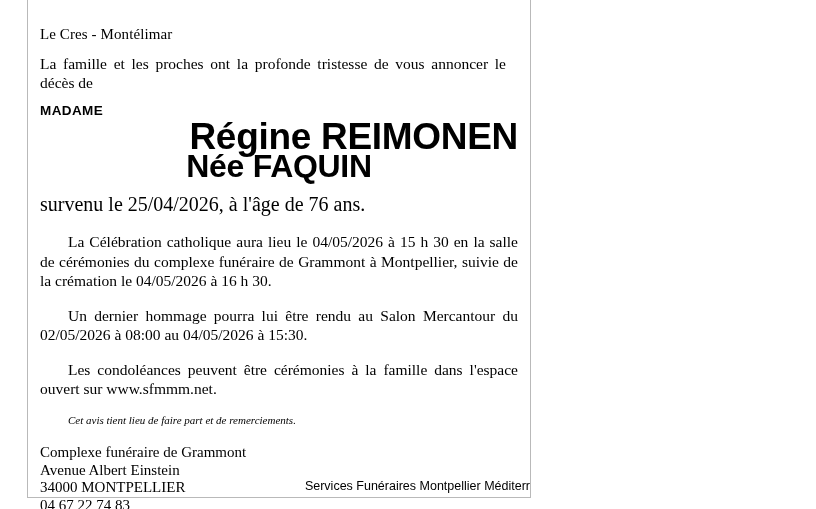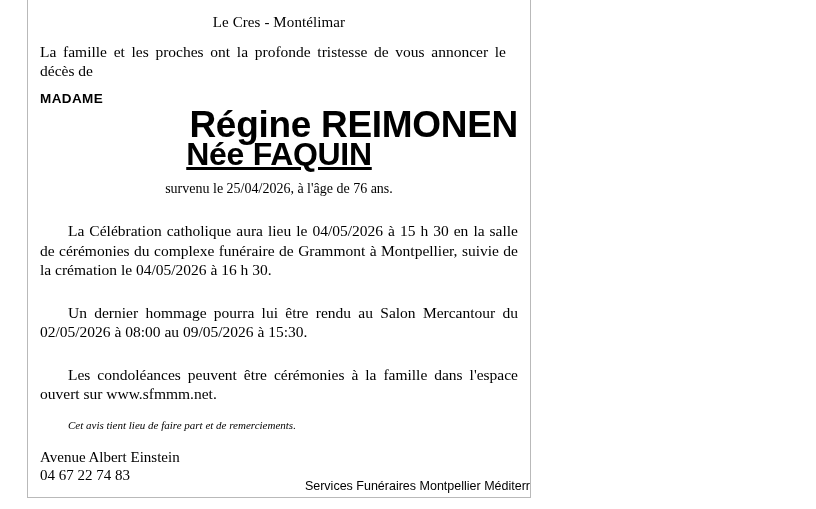--- a/index.html
+++ b/index.html
@@ -23,23 +23,22 @@
     border: 1px solid #b9b9b9;
     border-top: none;
     background: #ffffff;
     box-sizing: border-box;
     padding: 0;
   }
   .inner {
     padding: 8px 12px 0 12px;
   }
   .location {
-    text-align: center;
     font-size: 15px;
-    margin-top: 6px;
+    margin-top: 18px;
     margin-bottom: 12px;
     letter-spacing: 0.1px;
   }
   .lead {
     font-size: 15.5px;
     line-height: 1.22;
     text-align: justify;
     margin: 0 12px 10px 0;
   }
   .civility {
@@ -62,32 +61,30 @@
   }
   .deceased-maiden {
     text-align: center;
     font-family: "Liberation Sans", sans-serif;
     font-weight: bold;
     font-size: 32px;
     line-height: 0.95;
     letter-spacing: -0.3px;
     margin: -4px 0 0 0;
     white-space: nowrap;
-    text-decoration: underline;
   }
   .death-line {
-    text-align: center;
-    font-size: 14px;
+    font-size: 20px;
     margin: 12px 0 0 0;
   }
   .para {
     font-size: 15.5px;
     line-height: 1.23;
     text-align: justify;
-    margin: 24px 0 0 0;
+    margin: 16px 0 0 0;
     text-indent: 28px;
   }
   .italic-note {
     font-size: 11px;
     font-style: italic;
     margin: 16px 0 0 0;
     text-indent: 28px;
   }
   .address {
     font-size: 15px;
@@ -119,27 +116,29 @@
     <div class="civility">MADAME</div>
 
     <div class="deceased-name">Régine REIMONEN</div>
 
     <div class="deceased-maiden">Née FAQUIN</div>
 
     <div class="death-line">survenu le 25/04/2026, à l'âge de 76 ans.</div>
 
     <p class="para">La Célébration catholique aura lieu le 04/05/2026 à 15 h 30 en la salle de cérémonies du complexe funéraire de Grammont à Montpellier, suivie de la crémation le 04/05/2026 à 16 h 30.</p>
 
-    <p class="para">Un dernier hommage pourra lui être rendu au Salon Mercantour du 02/05/2026 à 08:00 au 09/05/2026 à 15:30.</p>
+    <p class="para">Un dernier hommage pourra lui être rendu au Salon Mercantour du 02/05/2026 à 08:00 au 04/05/2026 à 15:30.</p>
 
     <p class="para">Les condoléances peuvent être cérémonies à la famille dans l'espace ouvert sur www.sfmmm.net.</p>
 
     <p class="italic-note">Cet avis tient lieu de faire part et de remerciements.</p>
 
     <div class="address">
+      <div>Complexe funéraire de Grammont</div>
       <div>Avenue Albert Einstein</div>
+      <div>34000 MONTPELLIER</div>
       <div>04 67 22 74 83</div>
     </div>
 
   </div>
 
   <div class="footer">Services Funéraires Montpellier Méditerr</div>
 </div>
 
 </body></html>

